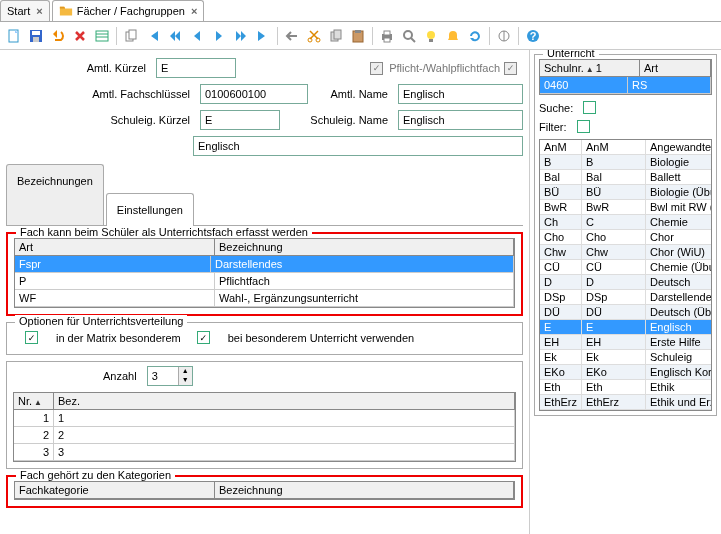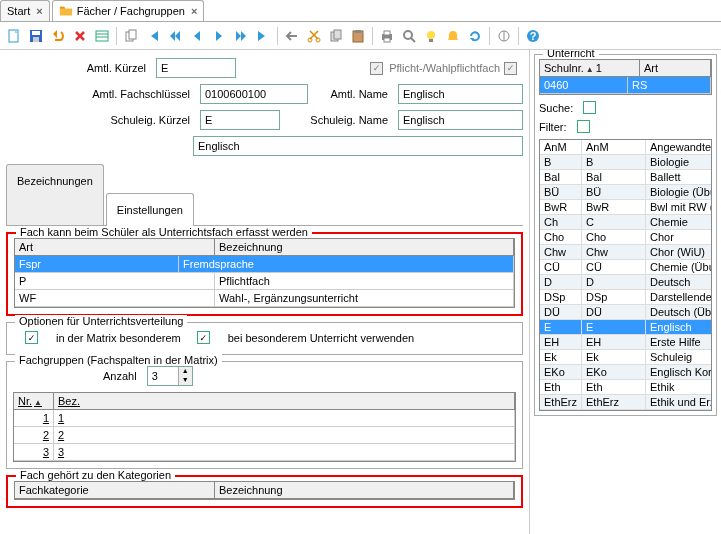--- a/index.html
+++ b/index.html
@@ -37,21 +37,21 @@
 .grid-head { display: flex; background: #f0f0f0; border-bottom: 1px solid #888; }
 .grid-head-cell { padding: 2px 4px; border-right: 1px solid #888; }
 .grid-row { display: flex; border-bottom: 1px solid #ccc; }
 .grid-row.sel { background: #3399ff; color: #fff; }
 .grid-cell { padding: 2px 4px; border-right: 1px solid #ccc; white-space: nowrap; overflow: hidden; }
 .options-row { display: flex; align-items: center; gap: 12px; padding: 4px 8px; }
 .spin { display: inline-flex; align-items: center; border: 1px solid #7a9; height: 20px; }
 .spin input { border: none; width: 30px; padding: 0 4px; outline: none; }
 .spin-btns { display: flex; flex-direction: column; }
 .spin-btn { width: 14px; height: 9px; font-size: 7px; text-align: center; line-height: 8px; background: #eee; border-left: 1px solid #aaa; cursor: pointer; }
-.small-grid .grid-head-cell, .small-grid .grid-cell { font-size: 11px; text-decoration: underline; }
+.small-grid .grid-head-cell, .small-grid .grid-cell { font-size: 11px; }
 .nav-box { border: 1px solid #aaa; padding: 4px; margin-bottom: 6px; position: relative; }
 .nav-box .legend { top: -8px; }
 .nav-table .grid-head-cell { background: #f0f0f0; }
 .filter-row { display: flex; align-items: center; margin: 6px 0; gap: 6px; }
 .nav-list-row { display: flex; border-bottom: 1px solid #ddd; }
 .nav-list-row.sel { background: #3399ff; color: #fff; }
 .nav-list-row.alt { background: #eef3f8; }
 .nav-list-cell { padding: 1px 4px; border-right: 1px solid #ddd; white-space: nowrap; overflow: hidden; }
 .arrow { font-size: 8px; color: #333; margin-left: 2px; }
 </style>
@@ -252,22 +252,22 @@
 
     <div class="fieldset red">
       <div class="legend">Fach kann beim Schüler als Unterrichtsfach erfasst werden</div>
       <div class="grid">
         <div class="grid-head">
           <div class="grid-head-cell" style="width:200px">Art</div>
           <div class="grid-head-cell" style="flex:1">Bezeichnung</div>
         </div>
         <div id="grid1-rows">
             <div class="grid-row sel">
-              <div class="grid-cell" style="width:164px">Fspr</div>
-              <div class="grid-cell" style="flex:1">Fremdsprache</div>
+              <div class="grid-cell" style="width:196px">Fspr</div>
+              <div class="grid-cell" style="flex:1">Darstellendes</div>
             </div>
             <div class="grid-row">
               <div class="grid-cell" style="width:200px">P</div>
               <div class="grid-cell" style="flex:1">Pflichtfach</div>
             </div>
             <div class="grid-row">
               <div class="grid-cell" style="width:200px">WF</div>
               <div class="grid-cell" style="flex:1">Wahl-, Ergänzungsunterricht</div>
             </div>
           </div>
@@ -278,21 +278,20 @@
       <div class="legend">Optionen für Unterrichtsverteilung</div>
       <div class="options-row">
         <span class="checkbox active">✓</span>
         <span>in der Matrix besonderem</span>
         <span class="checkbox active">✓</span>
         <span>bei besonderem Unterricht verwenden</span>
       </div>
     </div>
 
     <div class="fieldset">
-      <div class="legend">Fachgruppen (Fachspalten in der Matrix)</div>
       <div class="form-row" style="justify-content:flex-start; padding-left:90px">
         <div style="margin-right:10px">Anzahl</div>
         <div class="spin">
           <input value="3" style="">
           <div class="spin-btns">
             <div class="spin-btn">▲</div>
             <div class="spin-btn">▼</div>
           </div>
         </div>
       </div>

